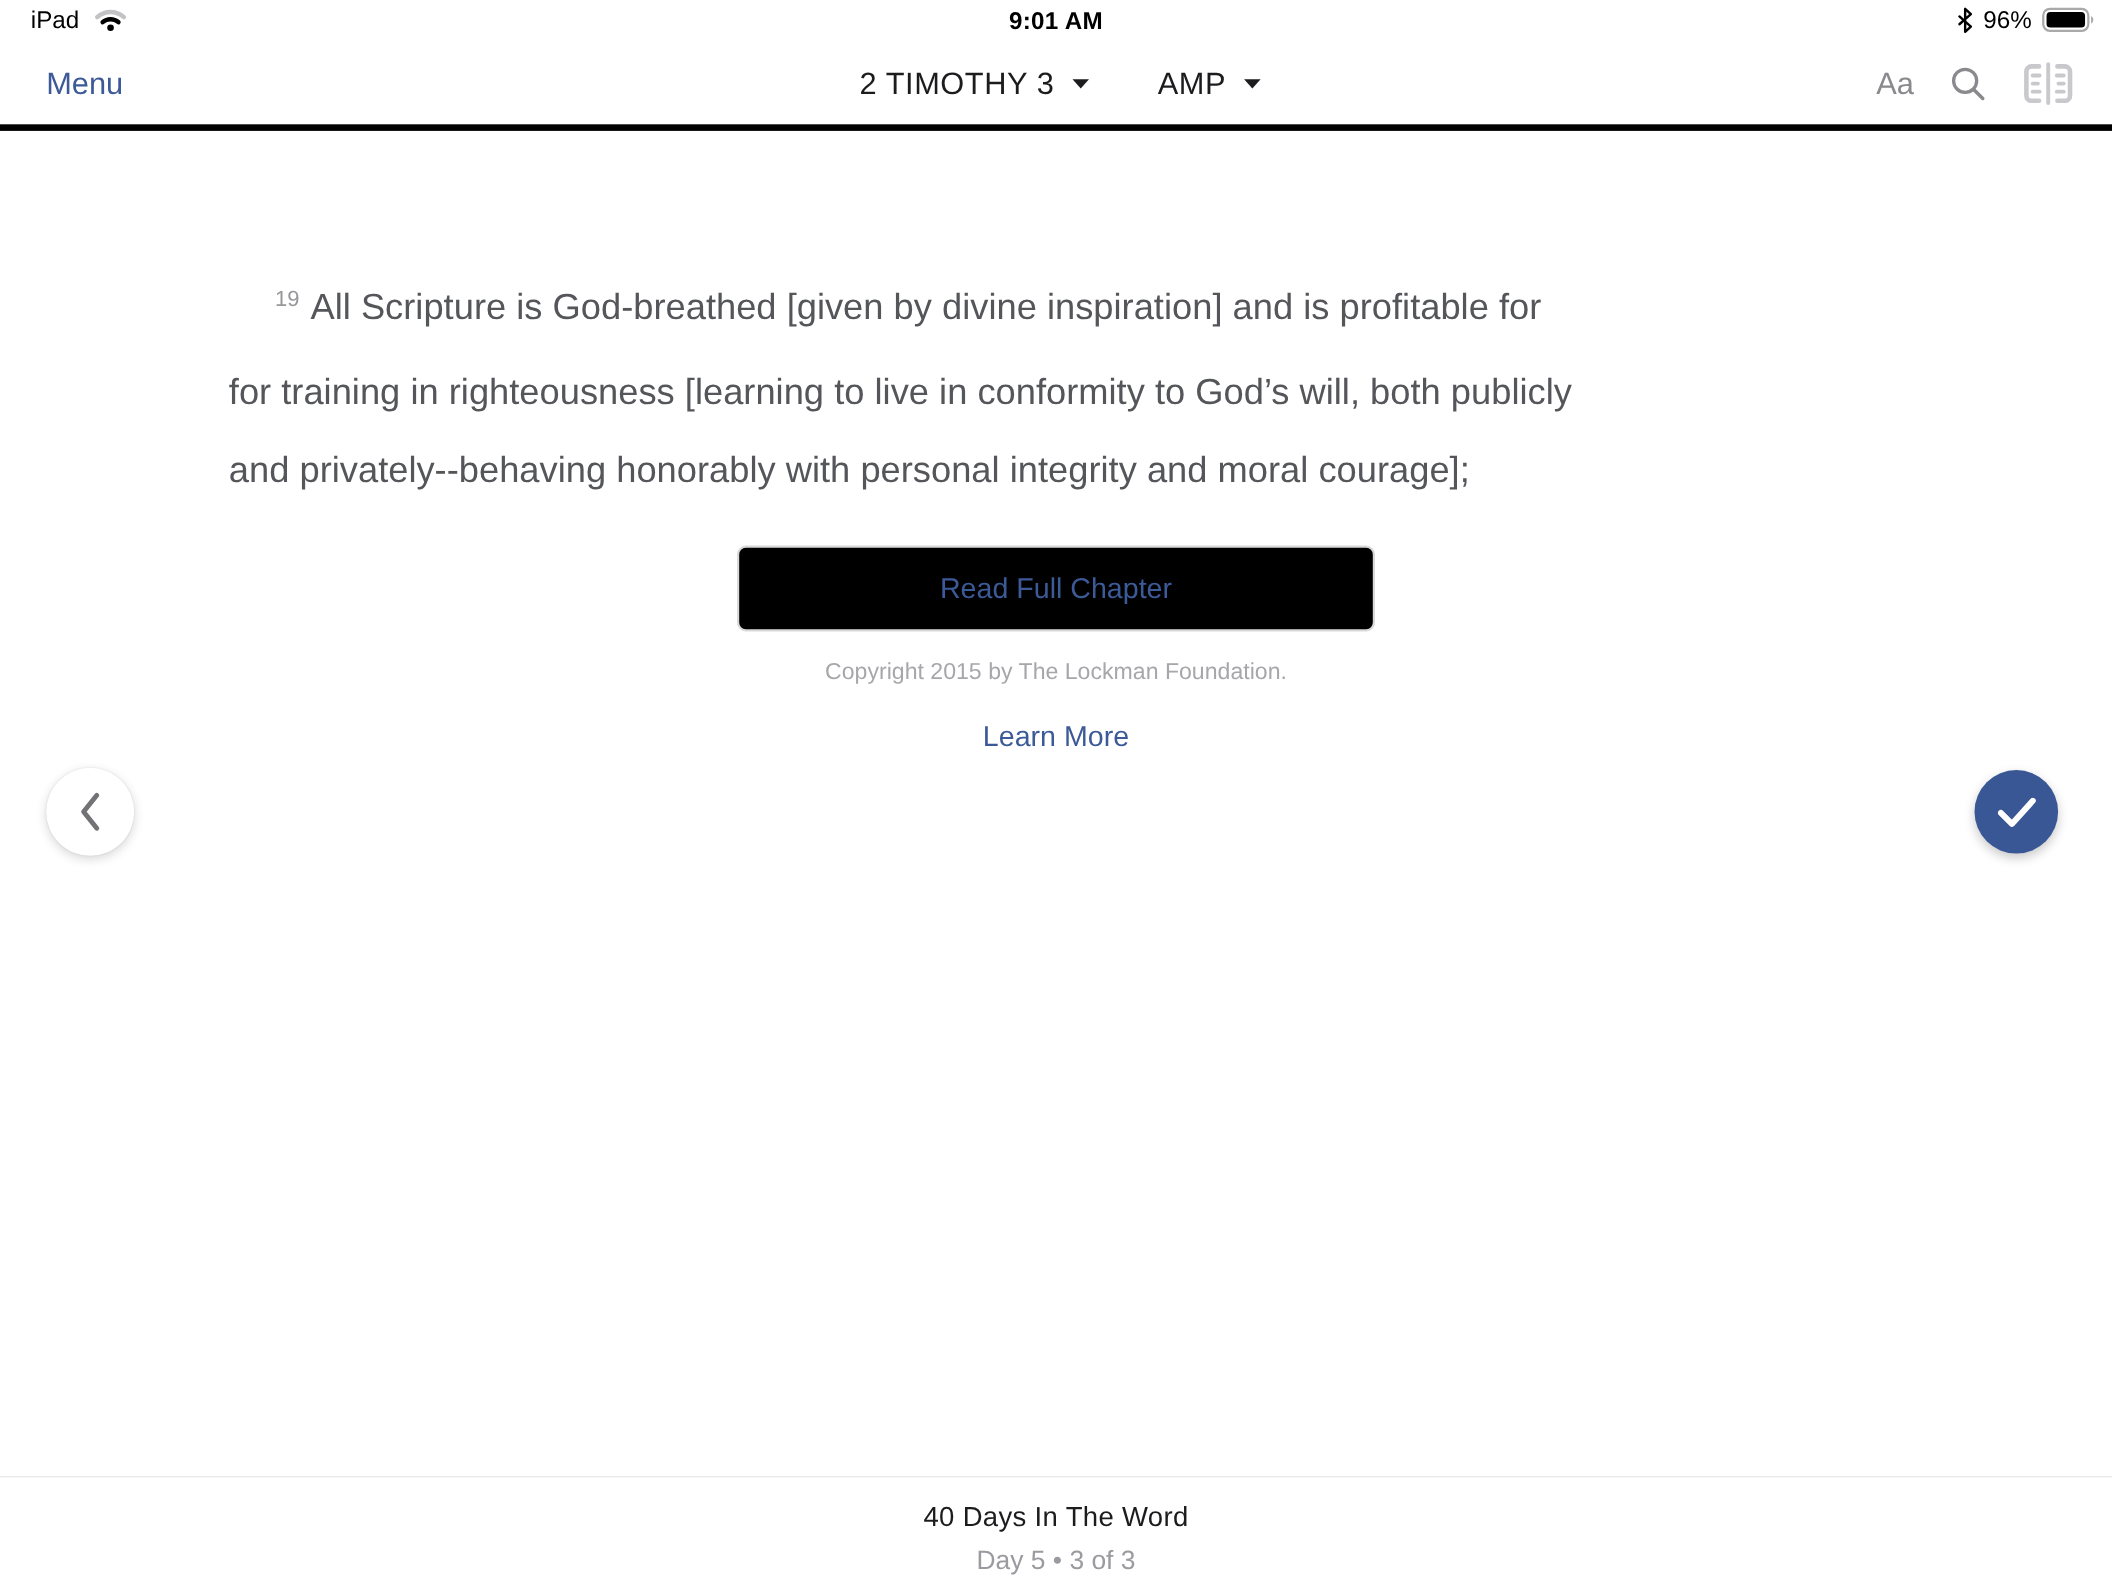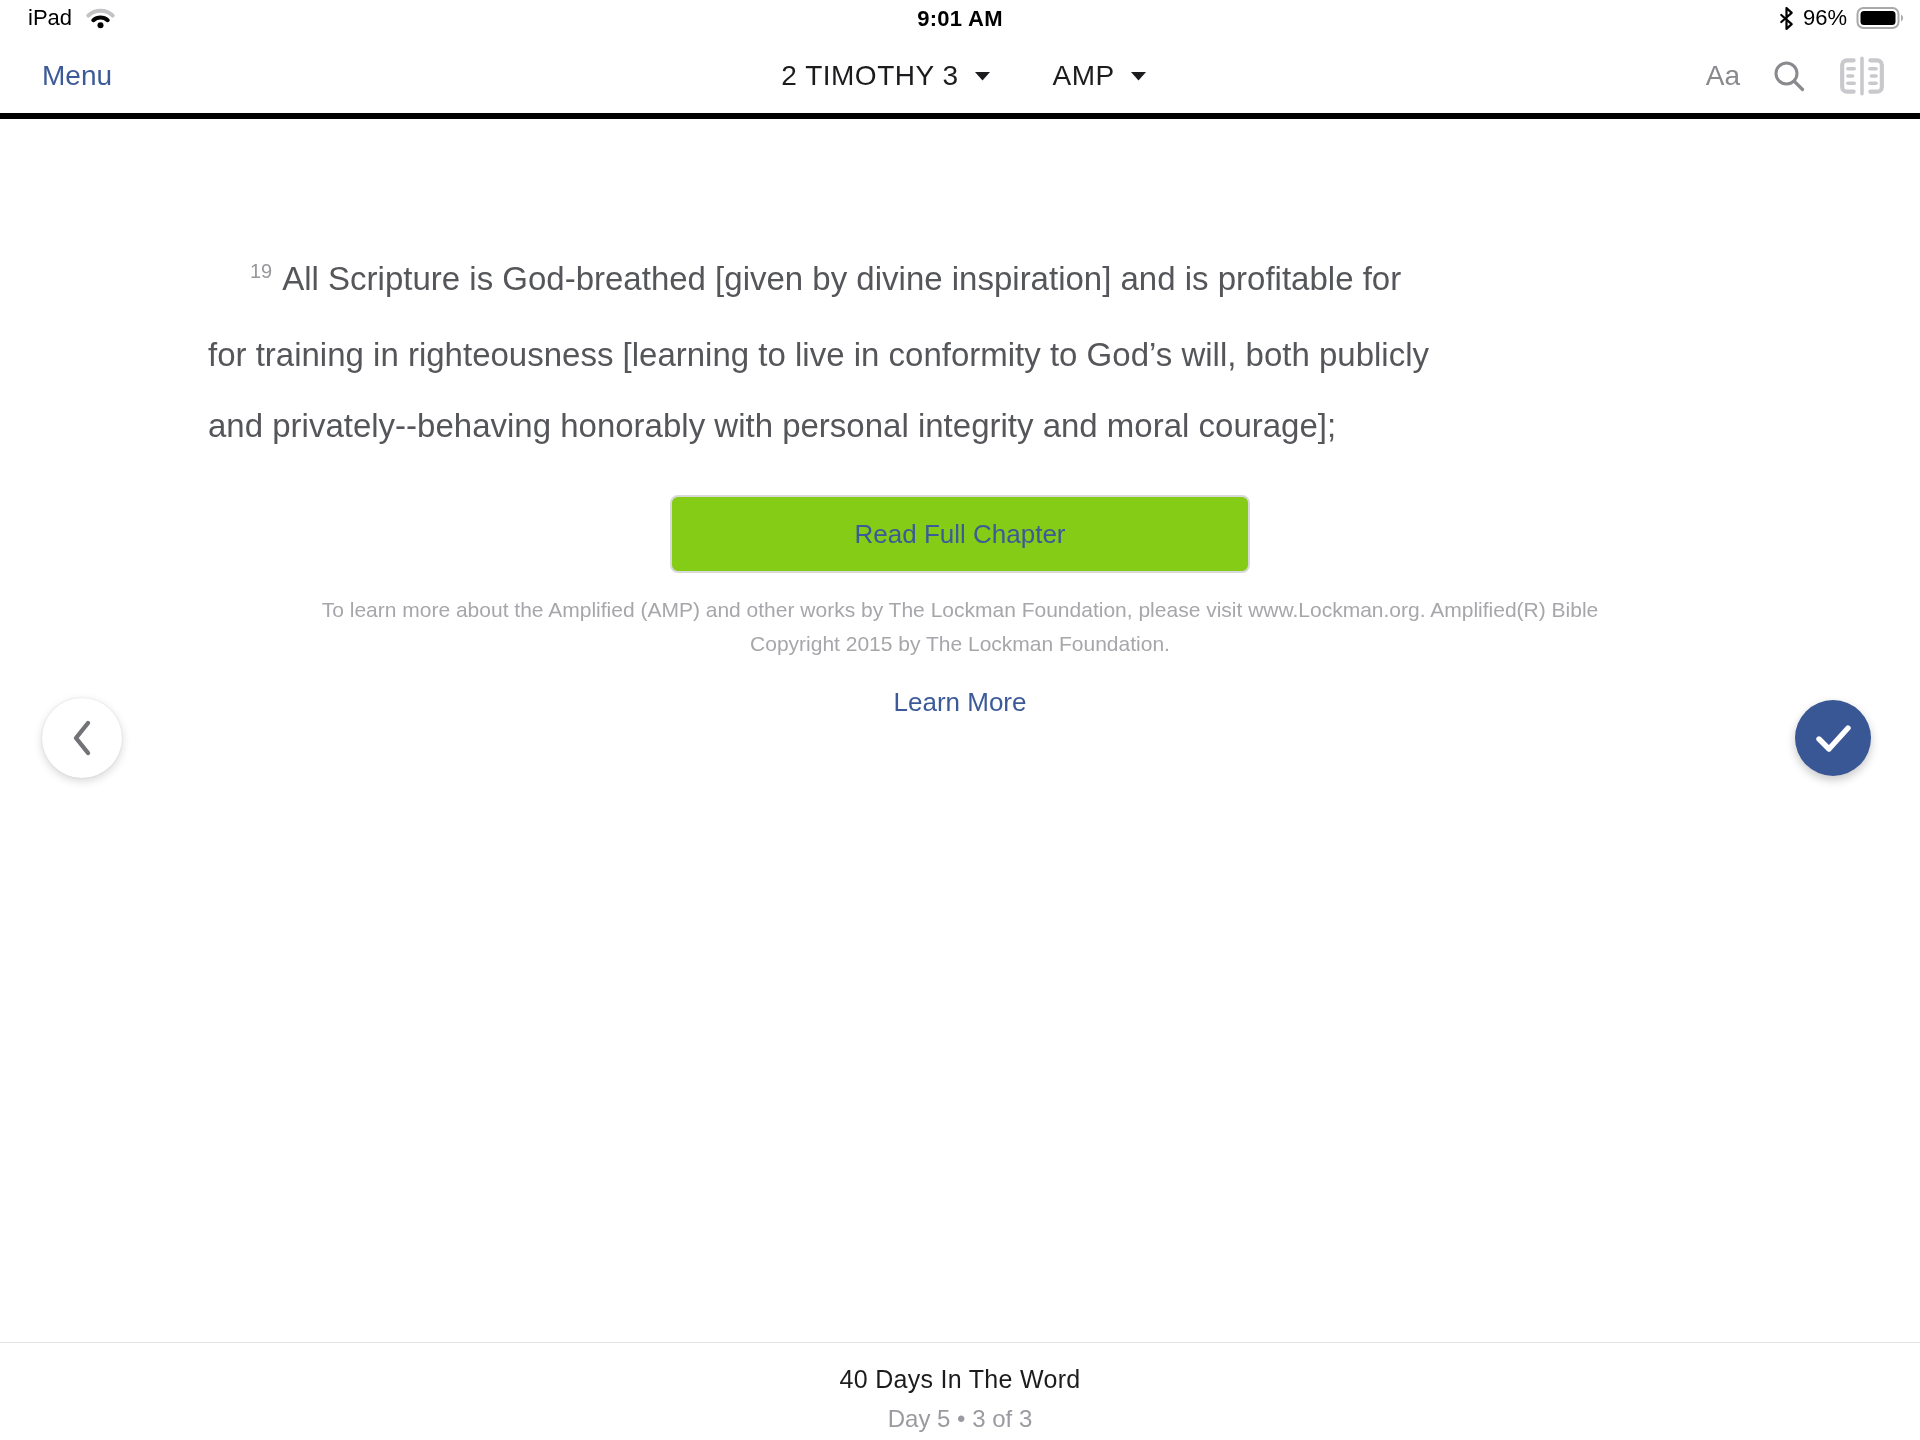--- a/index.html
+++ b/index.html
@@ -22,21 +22,21 @@
   .aa-button { font-size:28px; font-weight:500; color:#8a8a8e; background:none; border:none; cursor:pointer; font-family:inherit; }
   .icon-button { background:none; border:none; cursor:pointer; display:flex; align-items:center; }
 
   
   .content { position:absolute; top:119px; left:0; right:0; text-align:center; }
   .verse { margin:124px 208px 0 208px; text-align:left; font-size:33px; color:#55565A; }
   .verse-line { line-height:71px; white-space:nowrap; }
   .verse-line.first { padding-left:42px; }
   .verse-num { font-size:20px; color:#98989C; position:relative; top:-12px; margin-right:10px; }
 
-  .read-btn { display:block; margin:34px auto 0 auto; width:580px; height:78px; background:#84cc16; border:2px solid #d9d9db; border-radius:8px; color:#3D5A98; font-size:26px; font-family:inherit; cursor:pointer; }
+  .read-btn { display:block; margin:34px auto 0 auto; width:580px; height:78px; background:#000000; border:2px solid #d9d9db; border-radius:8px; color:#3D5A98; font-size:26px; font-family:inherit; cursor:pointer; }
 
   .copyright { margin:20px auto 0 auto; font-size:21px; line-height:34px; color:#a7a7ab; }
 
   .learn-more { display:inline-block; margin-top:26px; color:#3D5A98; font-size:26px; background:none; border:none; cursor:pointer; font-family:inherit; }
 
   
   .circle-btn { position:absolute; border-radius:50%; border:none; display:flex; align-items:center; justify-content:center; cursor:pointer; }
   .prev-btn { left:42px; top:698px; width:80px; height:80px; background:#fff; box-shadow:0 3px 10px rgba(0,0,0,.16), 0 0 2px rgba(0,0,0,.10); }
   .check-btn { left:1795px; top:700px; width:76px; height:76px; background:#3A5795; box-shadow:0 4px 10px rgba(0,0,0,.22); }
 
@@ -132,21 +132,20 @@
   <div class="content">
     <div class="verse">
       <div class="verse-line first"><span class="verse-num">19</span><span>All Scripture is God-breathed [given by divine inspiration] and is profitable for</span></div>
       <div class="verse-line">for training in righteousness [learning to live in conformity to God’s will, both publicly</div>
       <div class="verse-line">and privately--behaving honorably with personal integrity and moral courage];</div>
     </div>
 
     <button class="read-btn">Read Full Chapter</button>
 
     <div class="copyright">
-      <div>To learn more about the Amplified (AMP) and other works by The Lockman Foundation, please visit www.Lockman.org. Amplified(R) Bible</div>
       <div>Copyright 2015 by The Lockman Foundation.</div>
     </div>
 
     <button class="learn-more">Learn More</button>
   </div>
 
   <button class="circle-btn prev-btn">
     <span style="display:flex;">
       <svg width="22" height="38" viewBox="0 0 22 38">
         <polyline points="17,4 5,19 17,34" fill="none" stroke="#737377" stroke-width="4.4" stroke-linecap="round" stroke-linejoin="round"></polyline>

